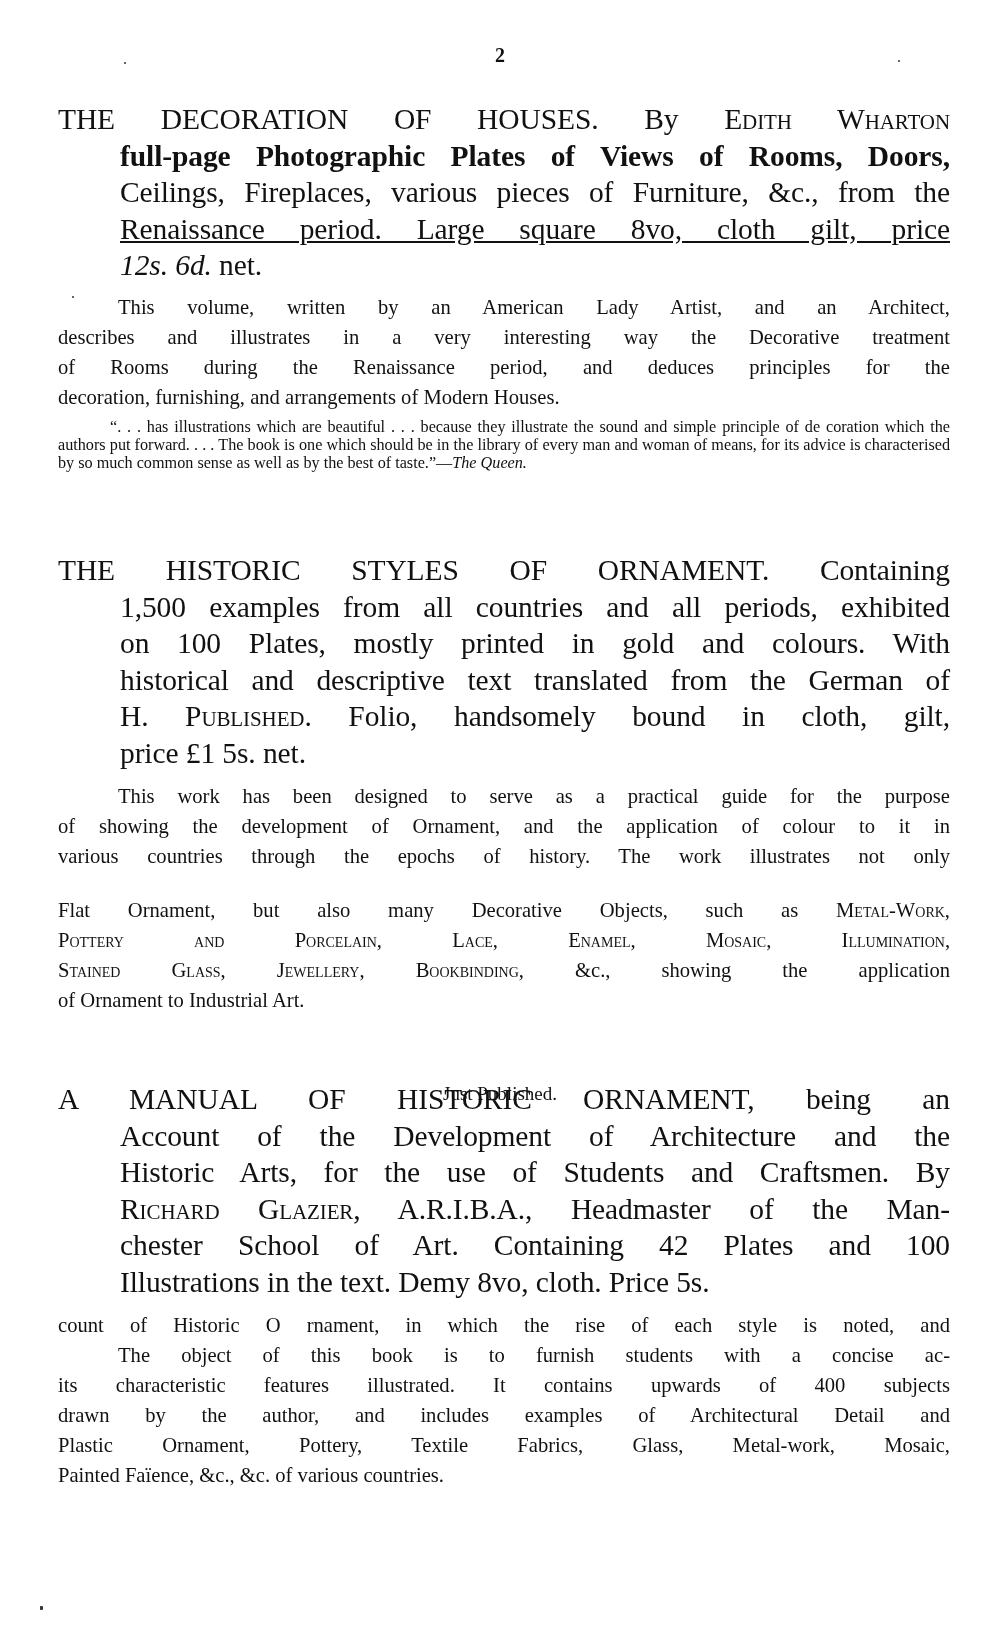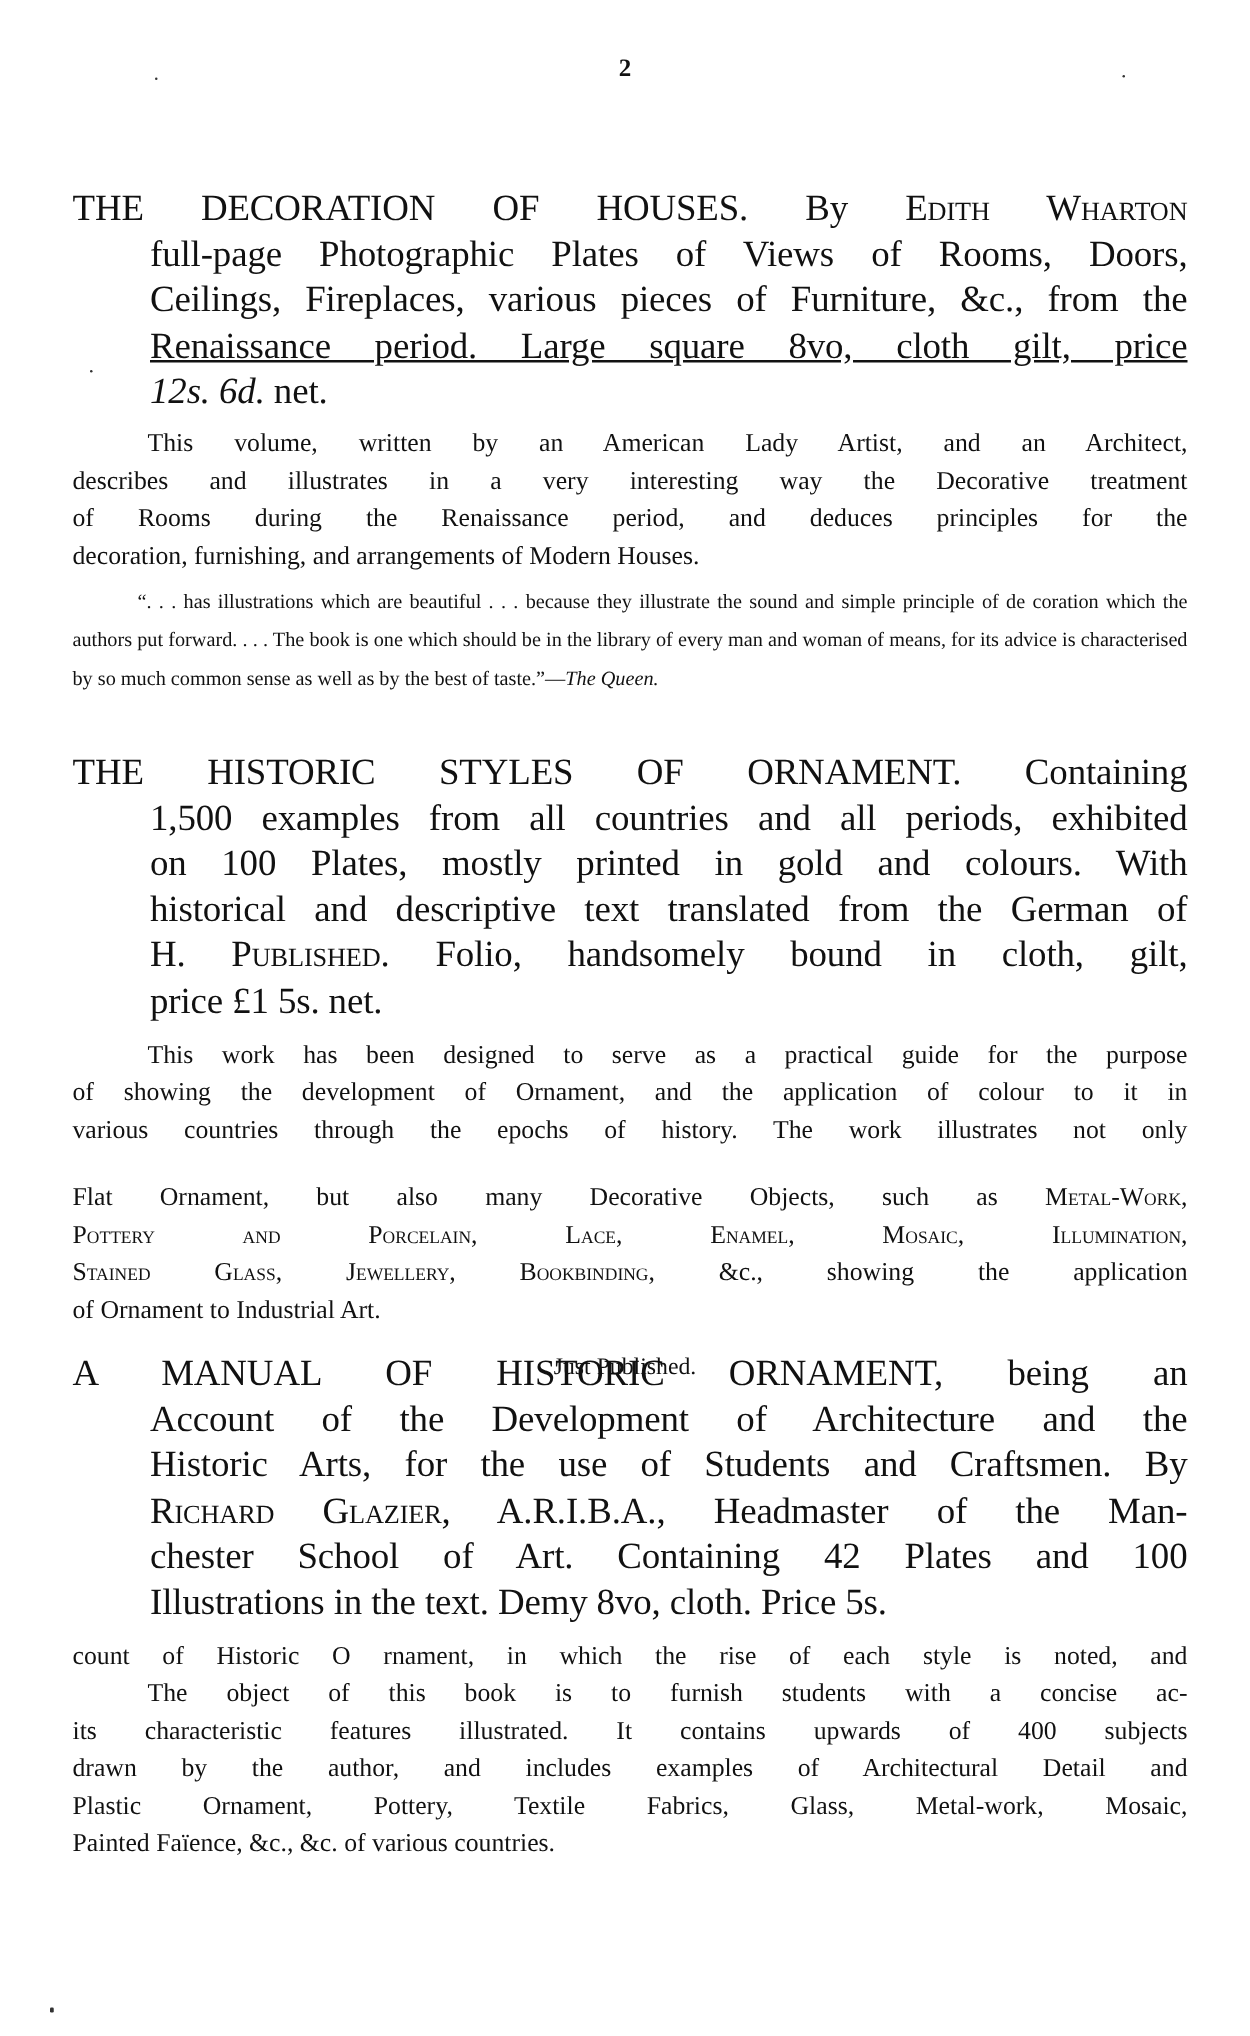--- a/index.html
+++ b/index.html
@@ -8,30 +8,30 @@
       font-family: "Liberation Serif", "DejaVu Serif", serif; color: #111111;
     }
     .page-number {
       position: absolute; top: 44px; left: 0; width: 1000px; text-align: center;
       font-weight: bold; font-size: 20px;
     }
     .speck { position: absolute; width: 2px; height: 2px; background: #333; border-radius: 1px; }
     .entry { position: absolute; left: 58px; width: 892px; }
     .heading {
       font-size: 29.5px; line-height: 36.5px; text-align: justify;
-      padding-left: 62px; text-indent: -62px; letter-spacing: -0.1px; margin-top: 48px;
+      padding-left: 62px; text-indent: -62px; letter-spacing: -0.1px;
     }
     .heading .sc { font-variant: small-caps; }
     .desc {
       font-size: 20.6px; line-height: 30px; text-align: justify; text-indent: 60px;
       margin: 0; padding: 0;
     }
     .desc .sc { font-variant: small-caps; }
     .quote {
-      font-size: 16.2px; line-height: 31px; text-align: justify; text-indent: 52px;
+      font-size: 16.2px; line-height: 18px; text-align: justify; text-indent: 52px;
     }
     .quote i { font-style: italic; }
     .just-published {
       position: absolute; top: 1083px; left: 0; width: 1000px; text-align: center;
       font-size: 19px;
     }
     .line { display: block; text-align: justify; text-align-last: justify; }
     .line.last { text-align-last: left; }
   </style>
 </head>
@@ -41,21 +41,21 @@
   <div class="page-number">2</div>
 
   <span class="speck" style="top:62px;left:124px"></span>
   <span class="speck" style="top:60px;left:898px"></span>
   <span class="speck" style="top:296px;left:72px"></span>
   <span class="speck" style="top:1606px;left:40px;width:3px;height:4px"></span>
 
   <section class="entry" style="top:101px">
     <div class="heading">
         <span class="line">THE DECORATION OF HOUSES.  By <span class="sc">Edith Wharton</span></span>
-        <span class="line" style="text-indent: 0px;">full-page Photographic Plates of Views of Rooms, Doors,</span>
+        <span class="line" style="text-indent: 0px; font-weight: bold;">full-page Photographic Plates of Views of Rooms, Doors,</span>
         <span class="line" style="text-indent: 0px;">Ceilings, Fireplaces, various pieces of Furniture, &amp;c., from the</span>
         <span class="line" style="text-indent: 0px; text-decoration: underline;">Renaissance period.  Large square 8vo, cloth gilt, price</span>
         <span class="line last" style="text-indent: 0px;"><i>12s. 6d.</i> net.</span>
       </div>
     <div class="desc" style="margin-top:8px">
         <span class="line">This volume, written by an American Lady Artist, and an Architect,</span>
         <span class="line" style="text-indent: 0px;">describes and illustrates in a very interesting way the Decorative treatment</span>
         <span class="line" style="text-indent: 0px;">of Rooms during the Renaissance period, and deduces principles for the</span>
         <span class="line last" style="text-indent: 0px;">decoration, furnishing, and arrangements of Modern Houses.</span>
       </div>

